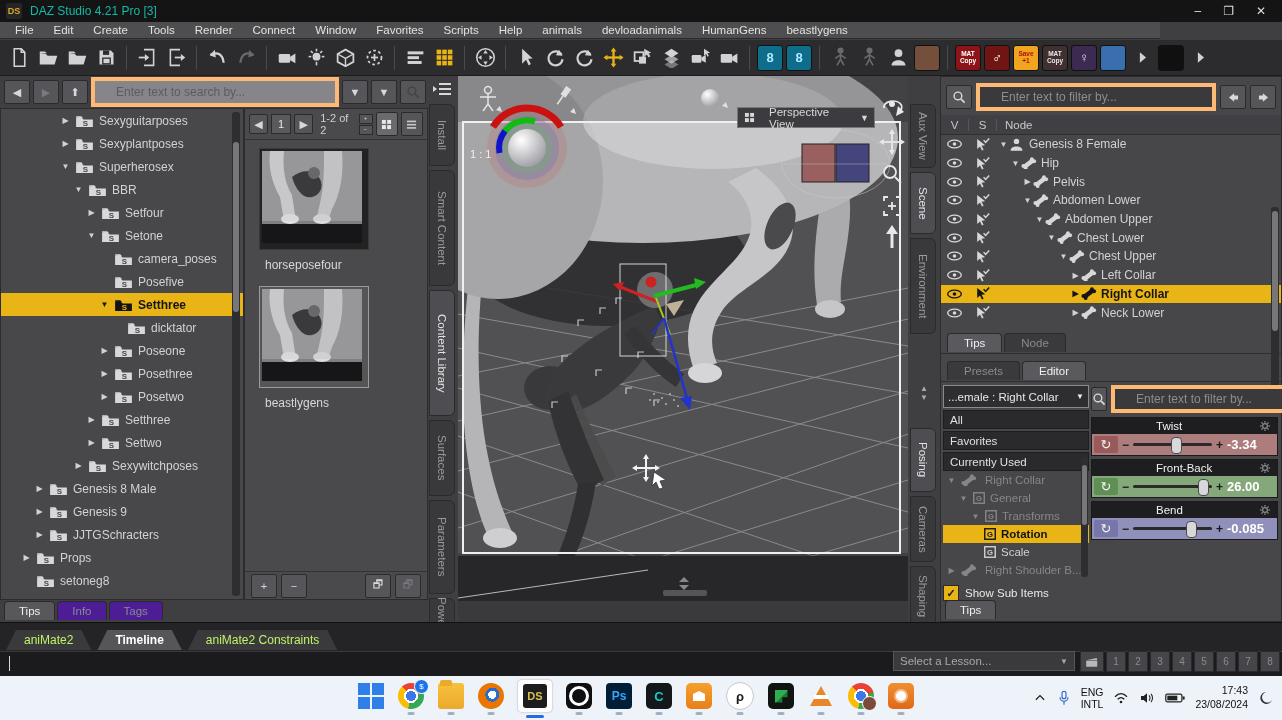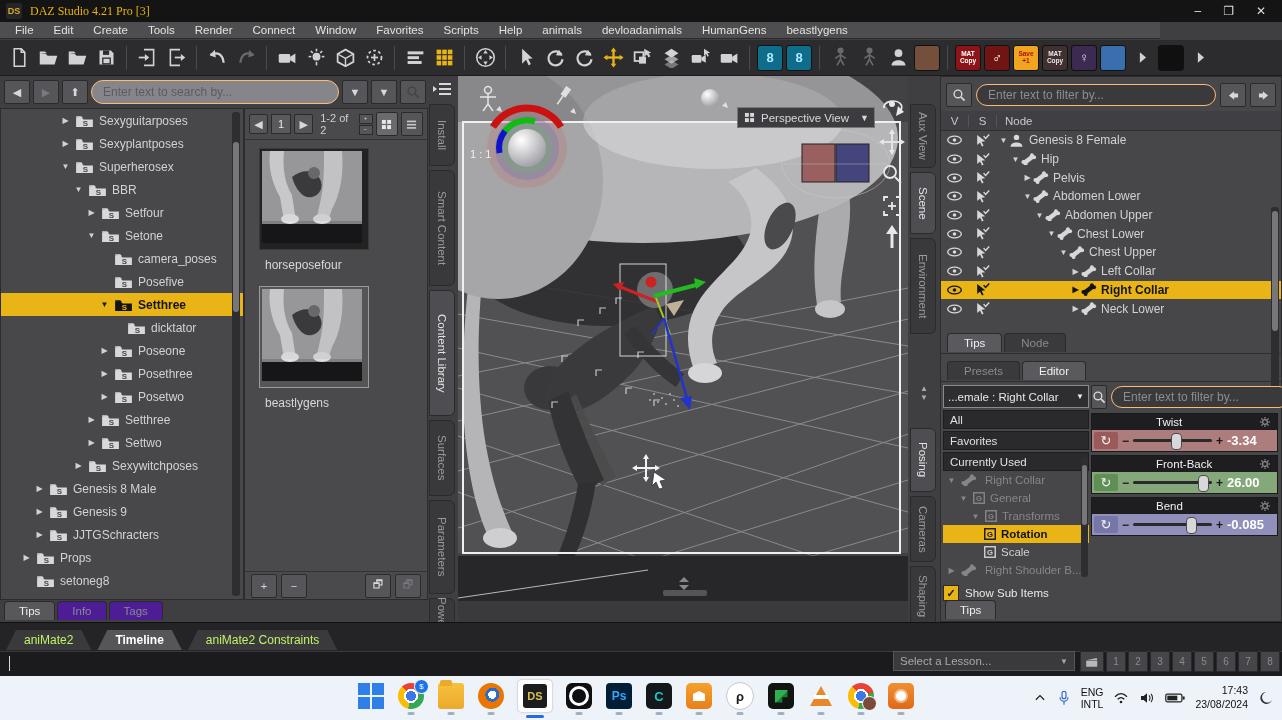--- a/index.html
+++ b/index.html
@@ -6,42 +6,42 @@
   .screen{position:relative;width:1282px;height:720px;background:#3f3f42;overflow:hidden;
     font-family:"Liberation Sans",sans-serif;color:#ccc;font-size:12px;
     -webkit-font-smoothing:antialiased;}
   .abs{position:absolute;}
   .ic{display:inline-flex;align-items:center;justify-content:center;}
   .ic svg{width:100%;height:100%;display:block;}
 
   
   .titlebar{left:0;top:0;width:1282px;height:22px;background:#141414;display:flex;align-items:center;gap:8px;padding:0 6px;box-sizing:border-box;}
   .appbadge{width:16px;height:16px;background:#262626;color:#d8a62a;font-weight:bold;font-size:9px;display:flex;align-items:center;justify-content:center;border-radius:2px;}
-  .titletxt{color:#eab308;font-size:12px;font-family:Liberation Serif, serif;}
+  .titletxt{color:#14b8a6;font-size:12px;}
   .winbtns{margin-left:auto;display:flex;gap:22px;color:#ddd;font-size:12px;padding-right:10px;}
   .winbtns span{cursor:default;}
 
   
   .menubar{left:0;top:22px;width:1160px;height:17px;background:#4e4e51;border-bottom:1px solid #2a2a2c;display:flex;align-items:center;gap:2px;padding:0 6px;box-sizing:border-box;}
   .menu-item{padding:1px 9px;color:#e2e2e2;font-size:11.5px;}
 
   
   .toolbar{left:0;top:40px;width:1282px;height:36px;background:#2c2c2e;display:flex;align-items:center;gap:3px;padding:0 6px;box-sizing:border-box;border-bottom:1px solid #1c1c1e;}
   .tb-btn{width:26px;height:26px;color:#d2d2d4;display:flex;align-items:center;justify-content:center;}
   .tb-btn svg{width:21px;height:21px;}
   .tb-btn.dim{color:#6a6a6c;}
   .tb-btn.accent{color:#e9b415;}
   .tb-div{width:1px;height:24px;background:#4a4a4c;margin:0 4px;}
   .tb-badge{width:26px;height:26px;border-radius:3px;display:flex;align-items:center;justify-content:center;text-align:center;font-weight:bold;line-height:1;overflow:hidden;border:1px solid #111;box-sizing:border-box;}
 
   
   .srow{left:0;top:78px;width:430px;height:28px;background:#3f3f42;display:flex;align-items:center;gap:3px;padding:2px 4px;box-sizing:border-box;}
   .sq-btn{width:24px;height:22px;background:#55555a;border:1px solid #2a2a2c;border-radius:2px;color:#d8d8d8;display:flex;align-items:center;justify-content:center;font-size:11px;}
   .sq-btn.dim{color:#7a7a7c;}
-  .textfield{flex:1;height:22px;background:#86868a;border:1px solid #fdba74;border-radius:12px;color:#3a3a3c;font-size:12px;padding:0 11px;font-family:"Liberation Sans",sans-serif;}
+  .textfield{flex:1;height:22px;background:#86868a;border:4px solid #fdba74;border-radius:0;color:#3a3a3c;font-size:12px;padding:0 21px;font-family:"Liberation Sans",sans-serif;}
   .textfield::placeholder{color:#5c5c60;}
   .darkfield{background:#3a3a3d;color:#ddd;}
   .darkfield::placeholder{color:#8d8d90;}
 
   
   .treepanel{left:0;top:108px;width:244px;height:492px;background:#48484b;border:1px solid #2c2c2e;box-sizing:border-box;overflow:hidden;}
   .tree-row{height:23px;display:flex;align-items:center;gap:5px;white-space:nowrap;color:#d2d2d4;font-size:12px;}
   .tree-row.sel{background:#e9b415;color:#141414;font-weight:bold;}
   .tr-arrow{width:9px;font-size:8px;text-align:center;flex:none;}
   .fico{width:19px;height:14px;flex:none;}
@@ -76,21 +76,21 @@
   .vtab.on{background:#4e4e52;color:#e2e2e2;}
   .vtabs.leftside .vtab{border-radius:0 6px 6px 0;}
   .vtabs.rightside .vtab{border-radius:0 6px 6px 0;}
 
   
   .viewport{left:458px;top:76px;width:450px;height:546px;background:#3a3a3d;}
   .vp-tabs{height:21px;display:flex;align-items:flex-end;gap:2px;padding-left:4px;background:#3a3a3d;}
   .vp-tab{padding:2px 16px;font-size:12px;border-radius:5px 5px 0 0;border:1px solid #2a2a2c;border-bottom:none;}
   .vp-tab.on{background:#58585c;color:#f0f0f0;}
   .vp-tab.off{background:#404043;color:#8c8c8e;}
-  .vp-dd{position:absolute;left:279px;top:31px;width:138px;height:21px;background:#3c3c40;border:1px solid #77777a;display:flex;align-items:center;gap:5px;padding:0 5px;box-sizing:border-box;color:#d8d8d8;font-size:11.5px;}
+  .vp-dd{position:absolute;left:279px;top:31px;width:138px;height:21px;background:#3c3c40;border:1px solid #77777a;display:flex;align-items:center;gap:13px;padding:0 5px;box-sizing:border-box;color:#d8d8d8;font-size:11.5px;}
   .aspect{position:absolute;left:12px;top:72px;color:#f0f0f0;font-size:11px;}
 
   
   .rpanel{left:940px;top:76px;width:342px;height:546px;background:#47474a;border:1px solid #2c2c2e;box-sizing:border-box;}
   .vsn-head{display:flex;height:19px;background:#404044;border-bottom:1px solid #2e2e30;color:#c8c8ca;font-size:11.5px;align-items:center;}
   .vsn-head .c1{width:27px;text-align:center;border-right:1px solid #555;}
   .vsn-head .c2{width:27px;text-align:center;border-right:1px solid #555;}
   .vsn-head .c3{padding-left:8px;}
   .sc-row{height:18.7px;display:flex;align-items:center;color:#d2d2d4;font-size:12px;white-space:nowrap;}
   .sc-row.sel{background:#e9b415;color:#141414;font-weight:bold;}

